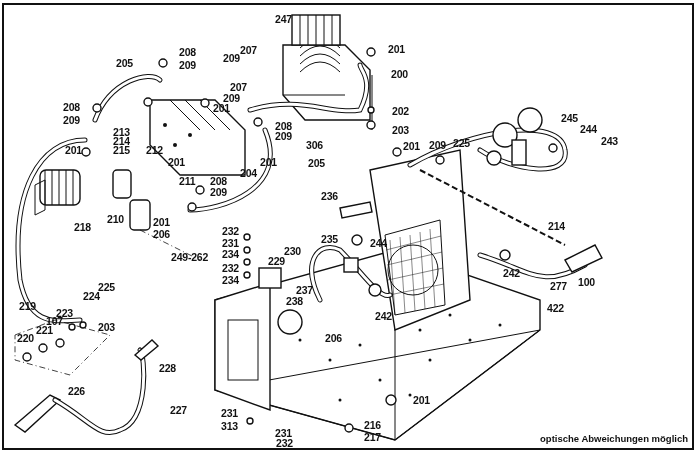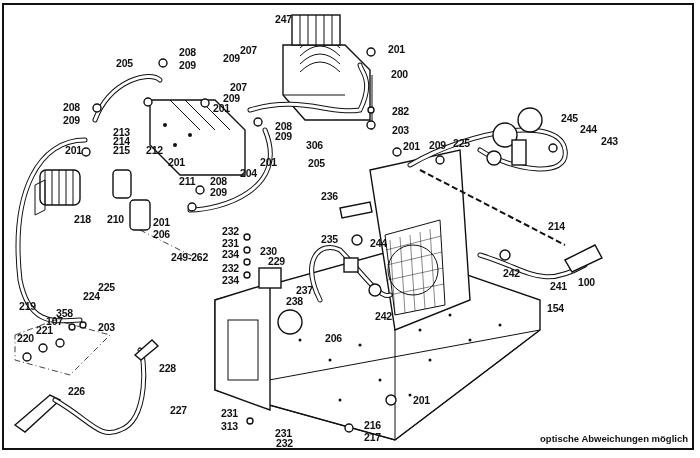--- a/index.html
+++ b/index.html
@@ -198,72 +198,72 @@
 <div class="lbl" style="left:179px;top:60px">209</div>
 <div class="lbl" style="left:63px;top:102px">208</div>
 <div class="lbl" style="left:63px;top:115px">209</div>
 <div class="lbl" style="left:65px;top:145px">201</div>
 <div class="lbl" style="left:113px;top:127px">213</div>
 <div class="lbl" style="left:113px;top:136px">214</div>
 <div class="lbl" style="left:113px;top:145px">215</div>
 <div class="lbl" style="left:146px;top:145px">212</div>
 <div class="lbl" style="left:168px;top:157px">201</div>
 <div class="lbl" style="left:179px;top:176px">211</div>
-<div class="lbl" style="left:74px;top:214px">218</div>
+<div class="lbl" style="left:74px;top:222px">218</div>
 <div class="lbl" style="left:107px;top:214px">210</div>
 <div class="lbl" style="left:153px;top:217px">201</div>
 <div class="lbl" style="left:153px;top:229px">206</div>
 <div class="lbl" style="left:171px;top:252px">249-262</div>
 <div class="lbl" style="left:223px;top:53px">209</div>
 <div class="lbl" style="left:240px;top:45px">207</div>
 <div class="lbl" style="left:213px;top:103px">201</div>
 <div class="lbl" style="left:223px;top:93px">209</div>
 <div class="lbl" style="left:230px;top:82px">207</div>
 <div class="lbl" style="left:260px;top:157px">201</div>
 <div class="lbl" style="left:240px;top:168px">204</div>
 <div class="lbl" style="left:275px;top:121px">208</div>
 <div class="lbl" style="left:275px;top:131px">209</div>
 <div class="lbl" style="left:210px;top:176px">208</div>
 <div class="lbl" style="left:210px;top:187px">209</div>
 <div class="lbl" style="left:308px;top:158px">205</div>
 <div class="lbl" style="left:306px;top:140px">306</div>
 <div class="lbl" style="left:275px;top:14px">247</div>
 <div class="lbl" style="left:388px;top:44px">201</div>
 <div class="lbl" style="left:391px;top:69px">200</div>
-<div class="lbl" style="left:392px;top:106px">282</div>
+<div class="lbl" style="left:392px;top:106px">202</div>
 <div class="lbl" style="left:392px;top:125px">203</div>
 <div class="lbl" style="left:403px;top:141px">201</div>
 <div class="lbl" style="left:429px;top:140px">209</div>
 <div class="lbl" style="left:453px;top:138px">225</div>
 <div class="lbl" style="left:561px;top:113px">245</div>
 <div class="lbl" style="left:580px;top:124px">244</div>
 <div class="lbl" style="left:601px;top:136px">243</div>
 <div class="lbl" style="left:321px;top:191px">236</div>
 <div class="lbl" style="left:321px;top:234px">235</div>
 <div class="lbl" style="left:370px;top:238px">244</div>
 <div class="lbl" style="left:548px;top:221px">214</div>
 <div class="lbl" style="left:503px;top:268px">242</div>
 <div class="lbl" style="left:375px;top:311px">242</div>
-<div class="lbl" style="left:550px;top:281px">241</div>
+<div class="lbl" style="left:550px;top:281px">277</div>
 <div class="lbl" style="left:578px;top:277px">100</div>
-<div class="lbl" style="left:547px;top:303px">154</div>
+<div class="lbl" style="left:547px;top:303px">422</div>
 <div class="lbl" style="left:222px;top:226px">232</div>
 <div class="lbl" style="left:222px;top:238px">231</div>
 <div class="lbl" style="left:222px;top:249px">234</div>
-<div class="lbl" style="left:260px;top:246px">230</div>
+<div class="lbl" style="left:284px;top:246px">230</div>
 <div class="lbl" style="left:268px;top:256px">229</div>
 <div class="lbl" style="left:222px;top:263px">232</div>
 <div class="lbl" style="left:222px;top:275px">234</div>
 <div class="lbl" style="left:296px;top:285px">237</div>
 <div class="lbl" style="left:286px;top:296px">238</div>
 <div class="lbl" style="left:325px;top:333px">206</div>
 <div class="lbl" style="left:19px;top:301px">219</div>
 <div class="lbl" style="left:98px;top:282px">225</div>
 <div class="lbl" style="left:83px;top:291px">224</div>
-<div class="lbl" style="left:56px;top:308px">358</div>
+<div class="lbl" style="left:56px;top:308px">223</div>
 <div class="lbl" style="left:46px;top:316px">107</div>
 <div class="lbl" style="left:36px;top:325px">221</div>
 <div class="lbl" style="left:98px;top:322px">203</div>
 <div class="lbl" style="left:17px;top:333px">220</div>
 <div class="lbl" style="left:159px;top:363px">228</div>
 <div class="lbl" style="left:68px;top:386px">226</div>
 <div class="lbl" style="left:170px;top:405px">227</div>
 <div class="lbl" style="left:221px;top:408px">231</div>
 <div class="lbl" style="left:221px;top:421px">313</div>
 <div class="lbl" style="left:275px;top:428px">231</div>

